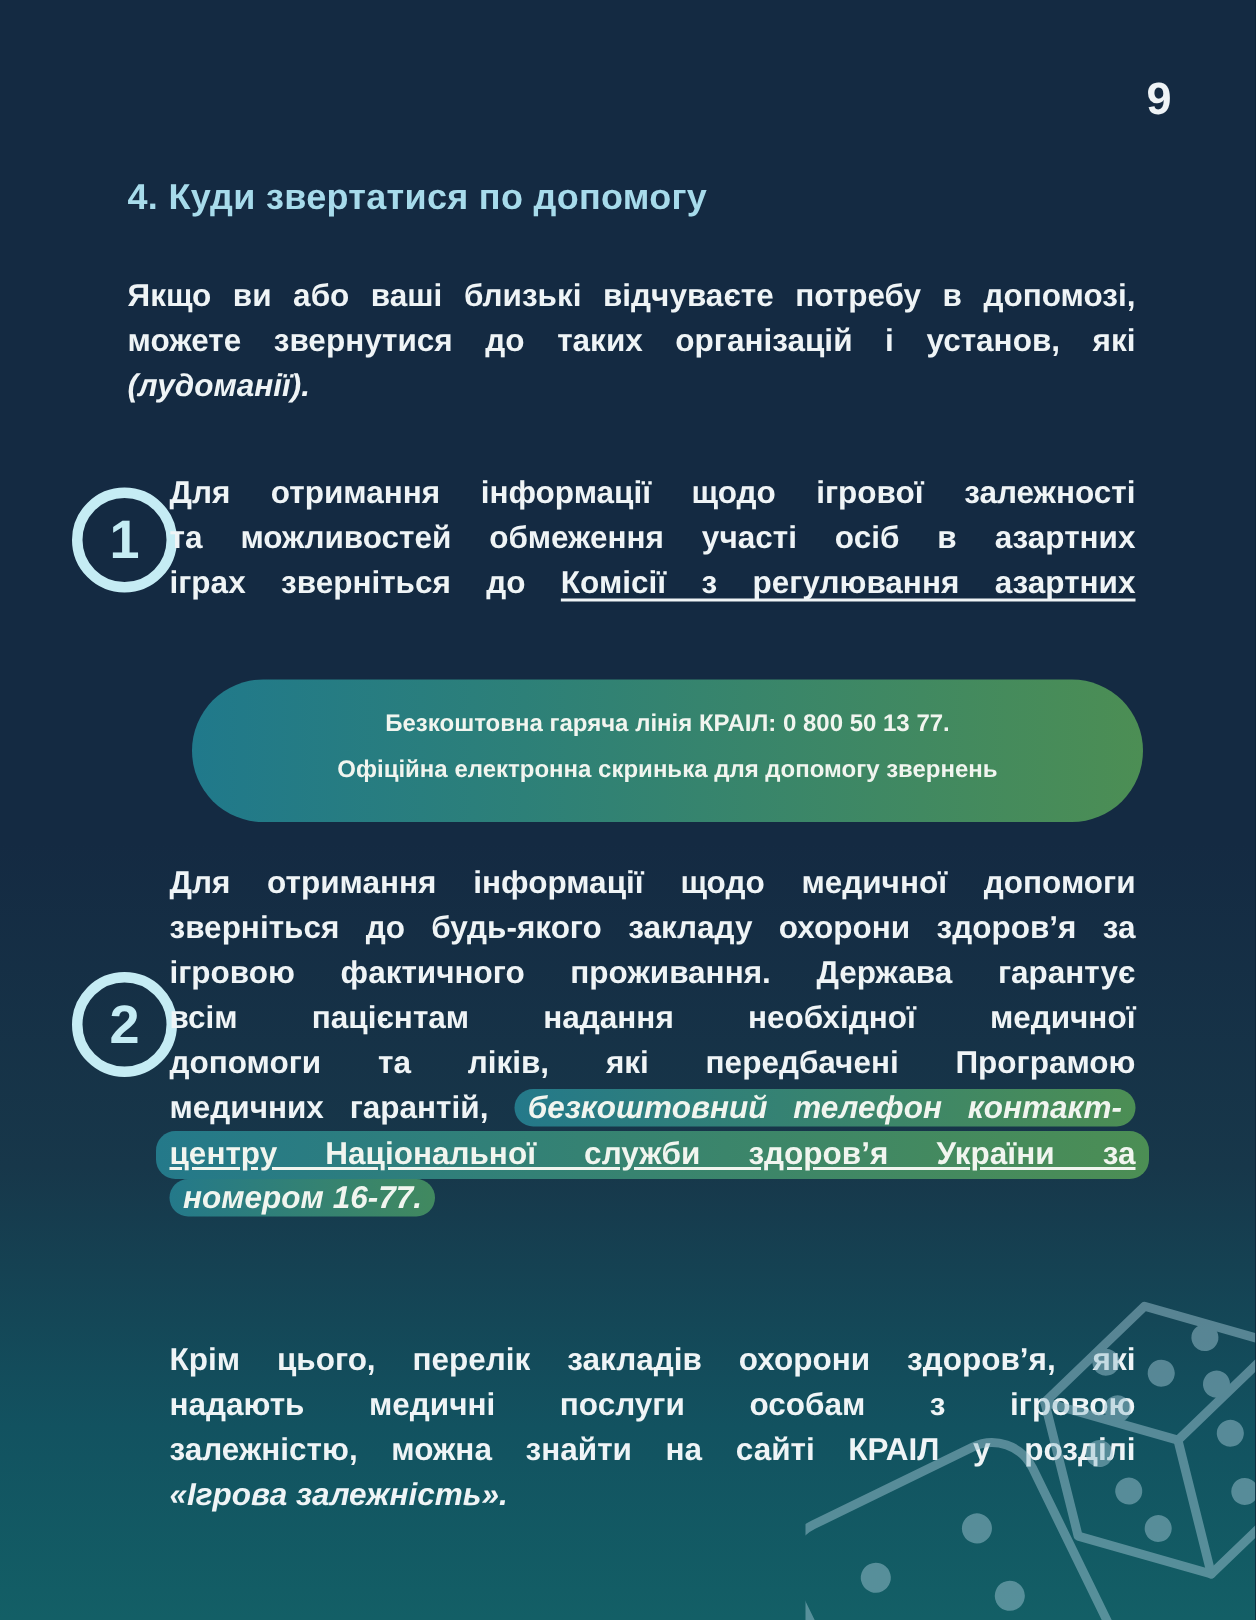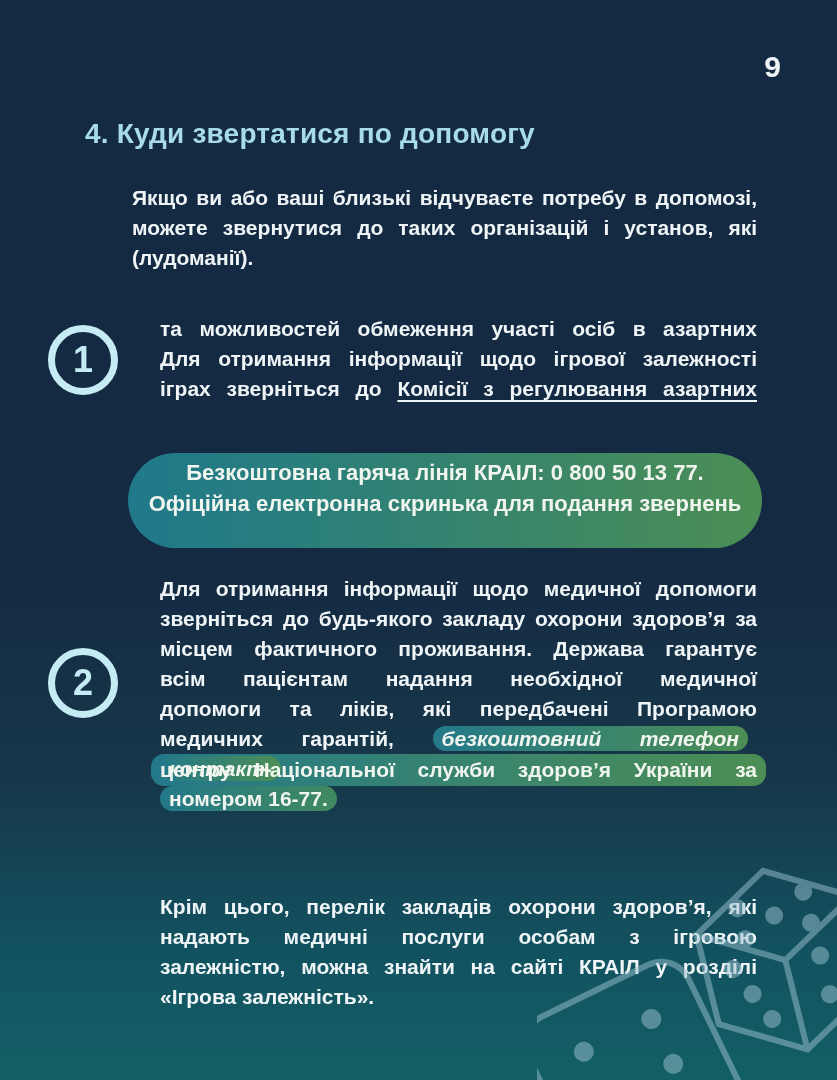--- a/index.html
+++ b/index.html
@@ -26,40 +26,40 @@
     position: absolute;
     top: 50px;
     right: 56px;
     font-size: 30px;
     color: #eef3f6;
   }
   .heading {
     position: absolute;
     left: 85px;
     top: 118px;
-    font-size: 28px;
+    font-size: 24px;
     letter-spacing: 0.2px;
     color: #a7dbeb;
     margin: 0;
   }
   .textblock {
     position: absolute;
     font-size: 21px;
   }
   .line {
     height: 30px;
     line-height: 30px;
     text-align: justify;
     text-align-last: justify;
     text-justify: inter-word;
-    margin-left: 47px;
   }
   .line.last {
     text-align: left;
     text-align-last: left;
+    font-style: italic;
   }
   .intro  { left: 85px;  top: 183px; width: 672px; }
   .item1-text { left: 113px; top: 314px; width: 644px; }
   .item2-text { left: 113px; top: 574px; width: 644px; }
   .outro  { left: 113px; top: 892px; width: 644px; }
 
   .num-circle {
     position: absolute;
     left: 48px;
     width: 56px;
@@ -77,22 +77,22 @@
 
   .hotline-box {
     position: absolute;
     left: 128px;
     top: 453px;
     width: 634px;
     height: 95px;
     border-radius: 48px;
     background: linear-gradient(90deg, #20798b 0%, #2d8078 35%, #4c8e54 100%);
     box-sizing: border-box;
-    padding-top: 4px;
-    font-size: 22px;
+    padding-top: 14px;
+    font-size: 16px;
     color: #f1f5ef;
   }
   .hotline-box .box-line {
     height: 31px;
     line-height: 31px;
     text-align: center;
   }
 
   .ul {
     text-decoration: underline;
@@ -111,20 +111,21 @@
     background: linear-gradient(90deg, #24798a 0%, #4c8e54 100%);
     font-style: italic;
   }
   .hl-mid {
     display: block;
     margin: 0 -9px;
     background: linear-gradient(90deg, #24798a 0%, #4c8e54 100%);
     text-align: justify;
     text-align-last: justify;
     border-radius: 13px;
+    text-decoration: underline;
   }
   .hl-end {
     background: linear-gradient(90deg, #24798a 0%, #41895f 100%);
     text-align: center;
   }
 
   .dice {
     position: absolute;
     right: 0;
     bottom: 0;
@@ -146,41 +147,41 @@
     <div class="line">Якщо ви або ваші близькі відчуваєте потребу в допомозі,</div>
     <div class="line">можете звернутися до таких організацій і установ, які</div>
     <div class="line last">(лудоманії).</div>
   </div>
 
   <div class="num-circle circle-1">
     <span>1</span>
   </div>
 
   <div class="textblock item1-text">
+    <div class="line">Для отримання інформації щодо ігрової залежності</div>
     <div class="line">та можливостей обмеження участі осіб в азартних</div>
-    <div class="line">Для отримання інформації щодо ігрової залежності</div>
     <div class="line">
       <span>іграх зверніться до</span>
       <span class="ul">Комісії з регулювання азартних</span>
     </div>
   </div>
 
   <div class="hotline-box">
     <div class="box-line">Безкоштовна гаряча лінія КРАІЛ: 0 800 50 13 77.</div>
-    <div class="box-line">Офіційна електронна скринька для подання звернень</div>
+    <div class="box-line">Офіційна електронна скринька для допомогу звернень</div>
   </div>
 
   <div class="num-circle circle-2">
     <span>2</span>
   </div>
 
   <div class="textblock item2-text">
     <div class="line">Для отримання інформації щодо медичної допомоги</div>
     <div class="line">зверніться до будь-якого закладу охорони здоров’я за</div>
-    <div class="line">місцем фактичного проживання. Держава гарантує</div>
+    <div class="line">ігровою фактичного проживання. Держава гарантує</div>
     <div class="line">всім пацієнтам надання необхідної медичної</div>
     <div class="line">допомоги та ліків, які передбачені Програмою</div>
     <div class="line">
       <span>медичних гарантій,</span>
       <span class="hl hl-start">безкоштовний телефон контакт-</span>
     </div>
     <div class="line">
       <span class="hl hl-mid">центру Національної служби здоров’я України за</span>
     </div>
     <div class="line last">

